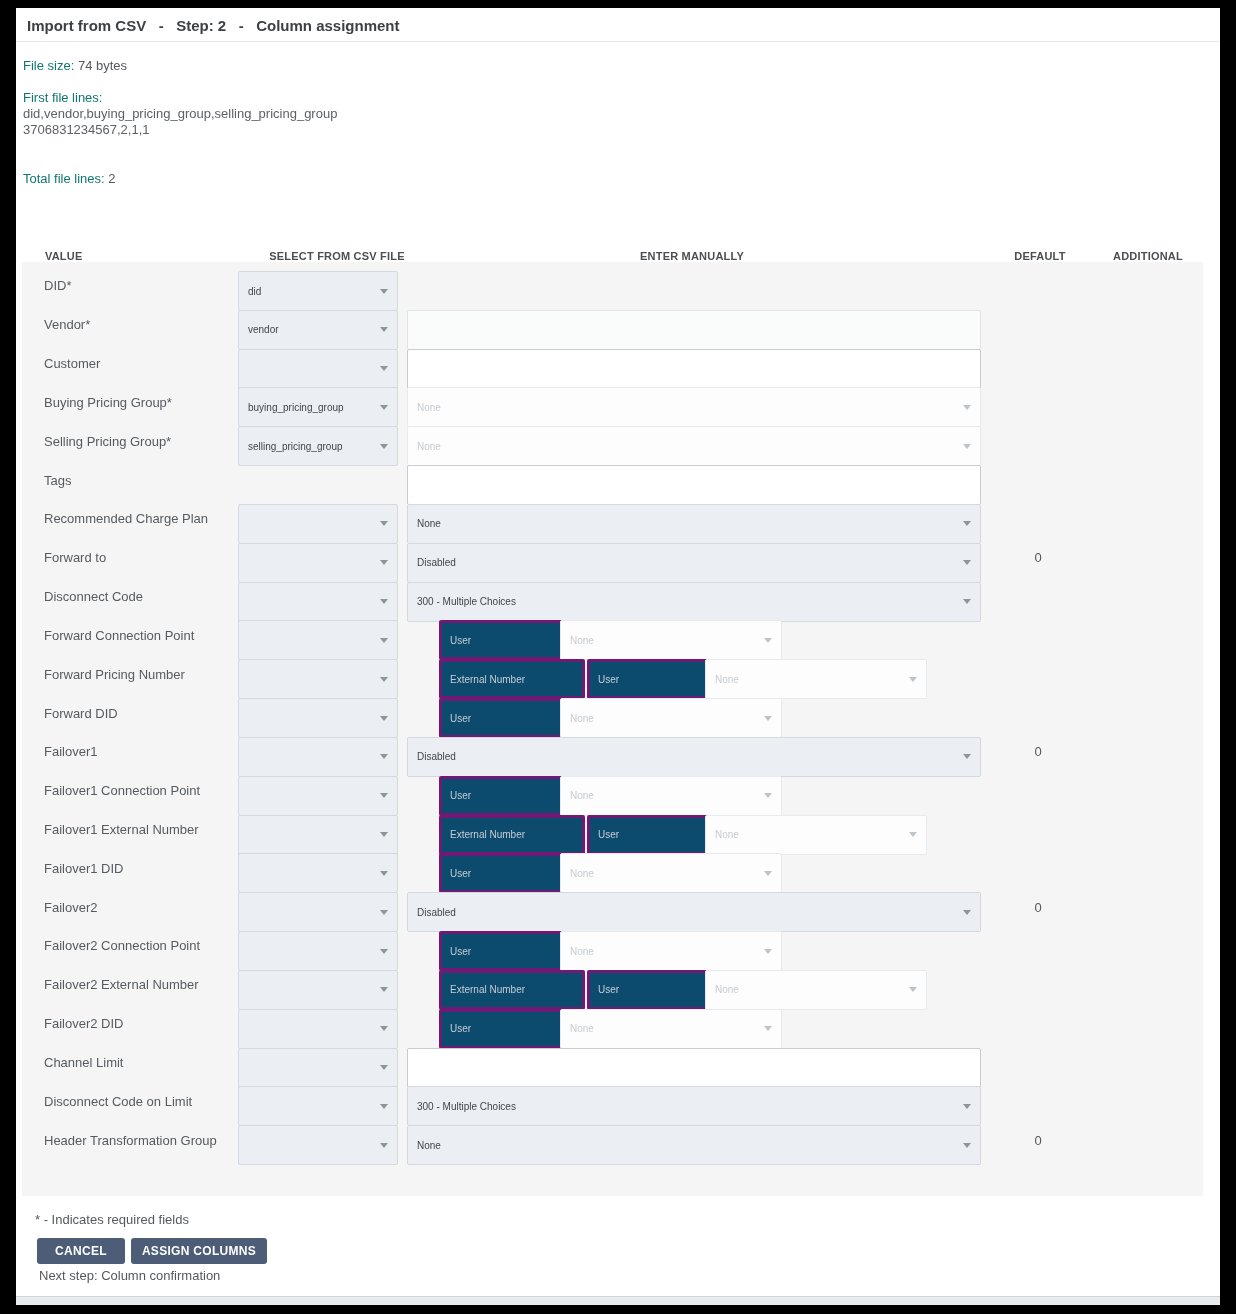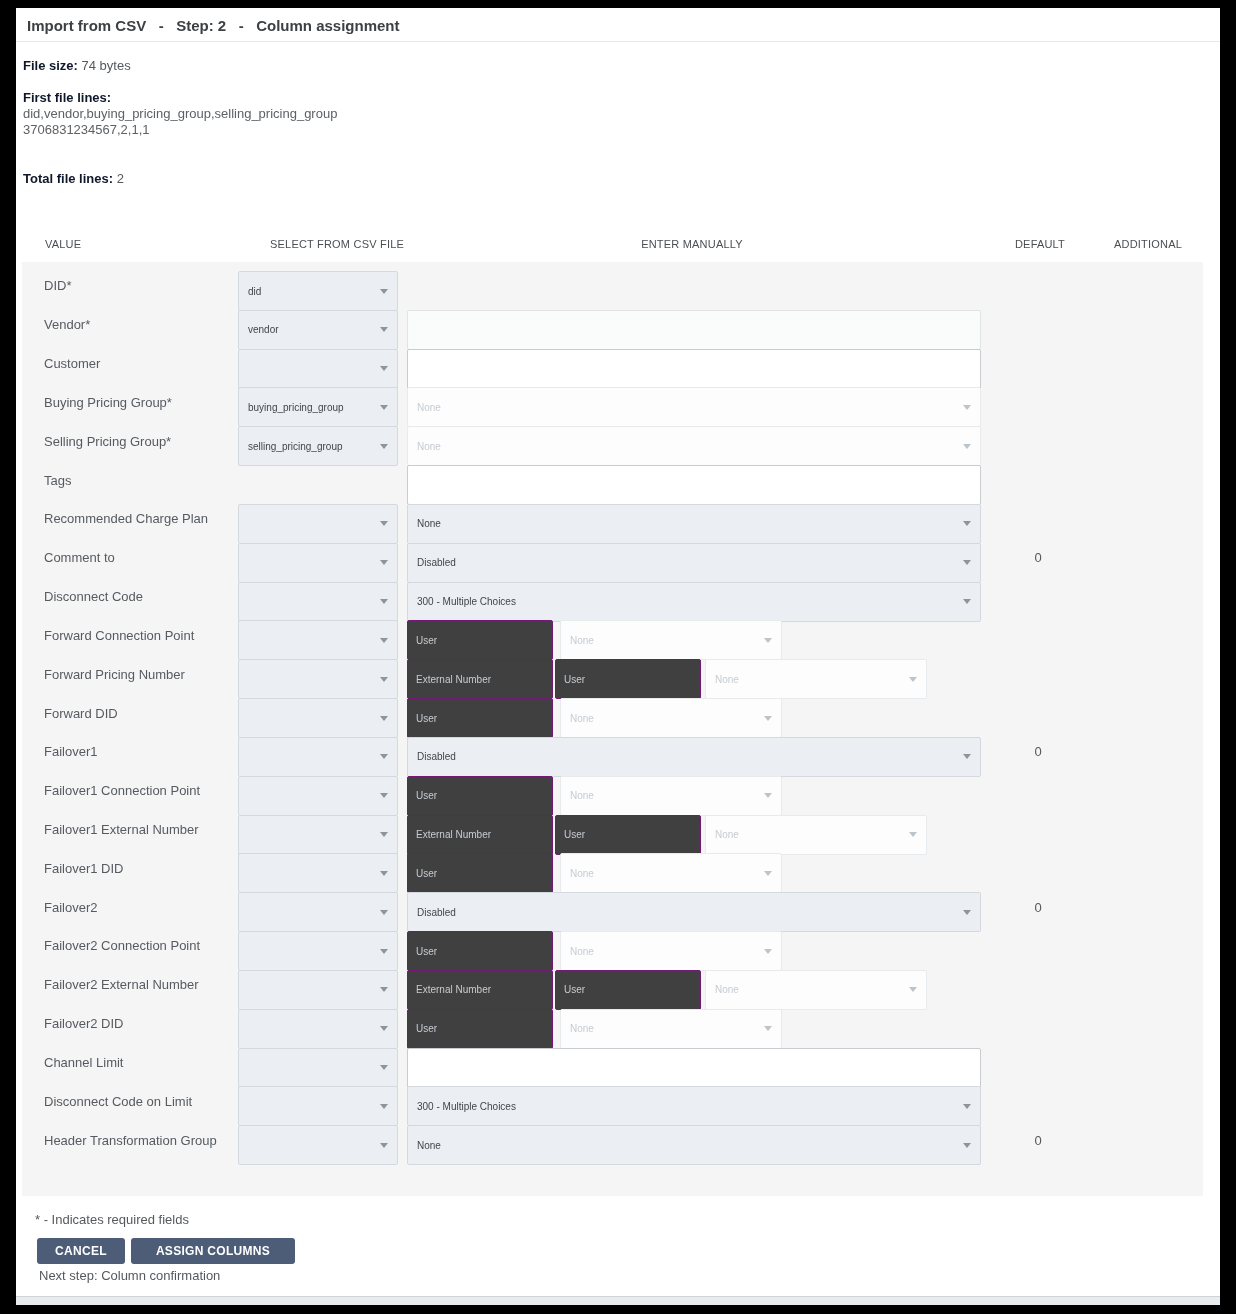--- a/index.html
+++ b/index.html
@@ -21,25 +21,25 @@
   .titlebar{
     position:absolute;left:0;top:0;width:100%;height:34px;
     border-bottom:1px solid #e7e8e9;box-sizing:border-box;
   }
   .titlebar .title{
     position:absolute;left:11px;top:9px;
     font-size:15px;font-weight:600;color:#3d4144;white-space:pre;
   }
   
   .info-line{position:absolute;left:7px;font-size:13px;color:#55595d;}
-  .info-line b{color:#0f172a;font-weight:700;}
+  .info-line b{color:#0f766e;font-weight:400;}
   .csv-line{position:absolute;left:7px;font-size:13px;color:#5d6165;}
   
   .col-head{
-    position:absolute;top:230px;font-size:11px;font-weight:400;
+    position:absolute;top:242px;font-size:11px;font-weight:700;
     color:#4b4f53;letter-spacing:.2px;white-space:nowrap;
   }
   .col-head.centered{transform:translateX(-50%);}
   
   .table{
     position:absolute;left:6px;top:254px;width:1181px;height:934px;
     background:#f5f5f6;padding-top:4px;box-sizing:border-box;overflow:hidden;
   }
   .row{position:relative;height:38.83px;}
   .row-label{
@@ -58,37 +58,37 @@
     width:0;height:0;margin-left:auto;flex:0 0 auto;
     border-left:4px solid transparent;border-right:4px solid transparent;
     border-top:5px solid #8d949c;
   }
   .sel.disabled .arrow{border-top-color:#bdc4ca;}
   .csv-sel{left:216px;width:160px;}
   .manual{position:absolute;left:385px;top:0;width:574px;height:100%;}
   .txt{padding:0 8px;font-family:inherit;color:#41464b;outline:none;}
   .txt.enabled{background:#fff;border:1px solid #c8ccd0;}
   .txt.disabled{background:#fafbfb;border:1px solid #e0e4e7;}
-  .txt.sub{background:#404040;border:1px solid #701a75;color:#a9b0b7;}
+  .txt.sub{background:#0c4a6e;border:3px solid #701a75;color:#a9b0b7;margin-left:32px;}
   .txt::placeholder{color:#c6ccd2;opacity:1;}
   .wide{left:0;width:574px;}
   .default-val{
     position:absolute;left:986px;top:50%;transform:translateY(-50%);
     width:60px;text-align:center;font-size:13px;color:#54585c;
   }
   
   .footnote{position:absolute;left:19px;top:1204px;font-size:13px;color:#55595d;}
   .btn{
     position:absolute;top:1230px;height:26px;border:none;border-radius:3px;
     background:#4d5c77;color:#fff;font-size:12px;font-weight:700;
     font-family:inherit;letter-spacing:.3px;text-align:center;cursor:pointer;
     padding:0;
   }
   .btn-cancel{left:21px;width:88px;}
-  .btn-assign{left:115px;width:164px;}
+  .btn-assign{left:115px;width:136px;}
   .next-step{position:absolute;left:23px;top:1260px;font-size:13px;color:#55595d;}
 </style>
 </head>
 <body>
 
 <div class="page">
 
   <div class="titlebar">
     <div class="title">Import from CSV   -   Step: 2   -   Column assignment</div>
   </div>
@@ -183,21 +183,21 @@
           <span class="arrow"></span>
         </div>
         <div class="manual">
           <div class="sel  enabled" style="left: 0px; width: 574px;">
             <span class="sel-text">None</span>
             <span class="arrow"></span>
           </div>
         </div>
       </div>
       <div class="row">
-        <div class="row-label">Comment to</div>
+        <div class="row-label">Forward to</div>
         <div class="sel csv-sel enabled">
           <span class="sel-text"></span>
           <span class="arrow"></span>
         </div>
         <div class="manual">
           <div class="sel  enabled" style="left: 0px; width: 574px;">
             <span class="sel-text">Disabled</span>
             <span class="arrow"></span>
           </div>
         </div>

